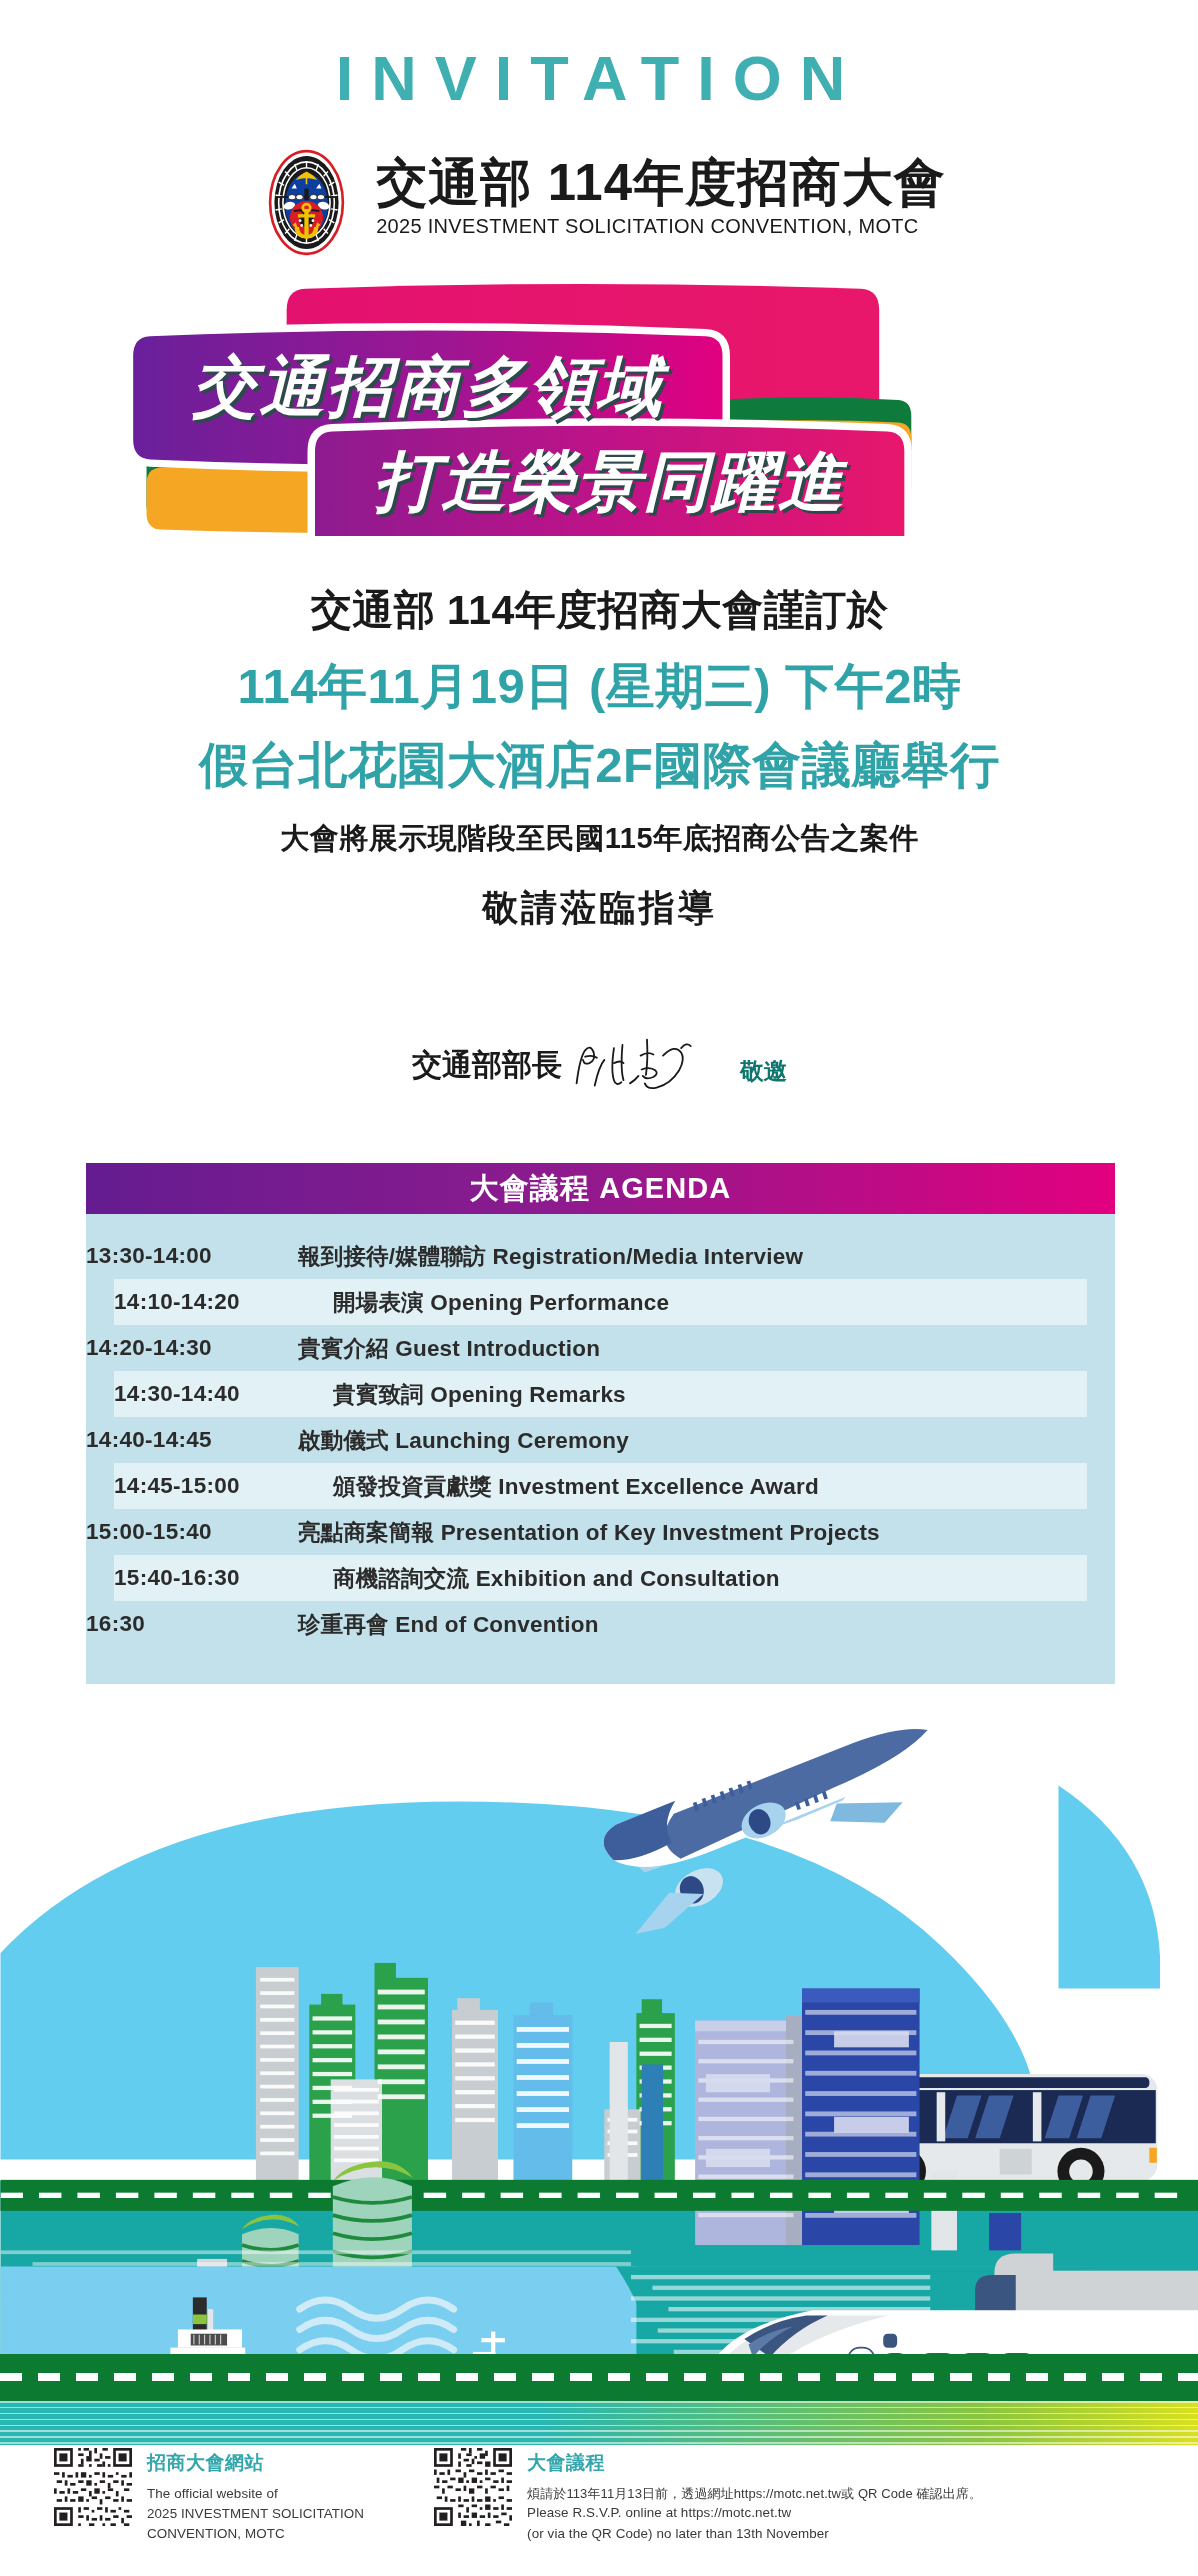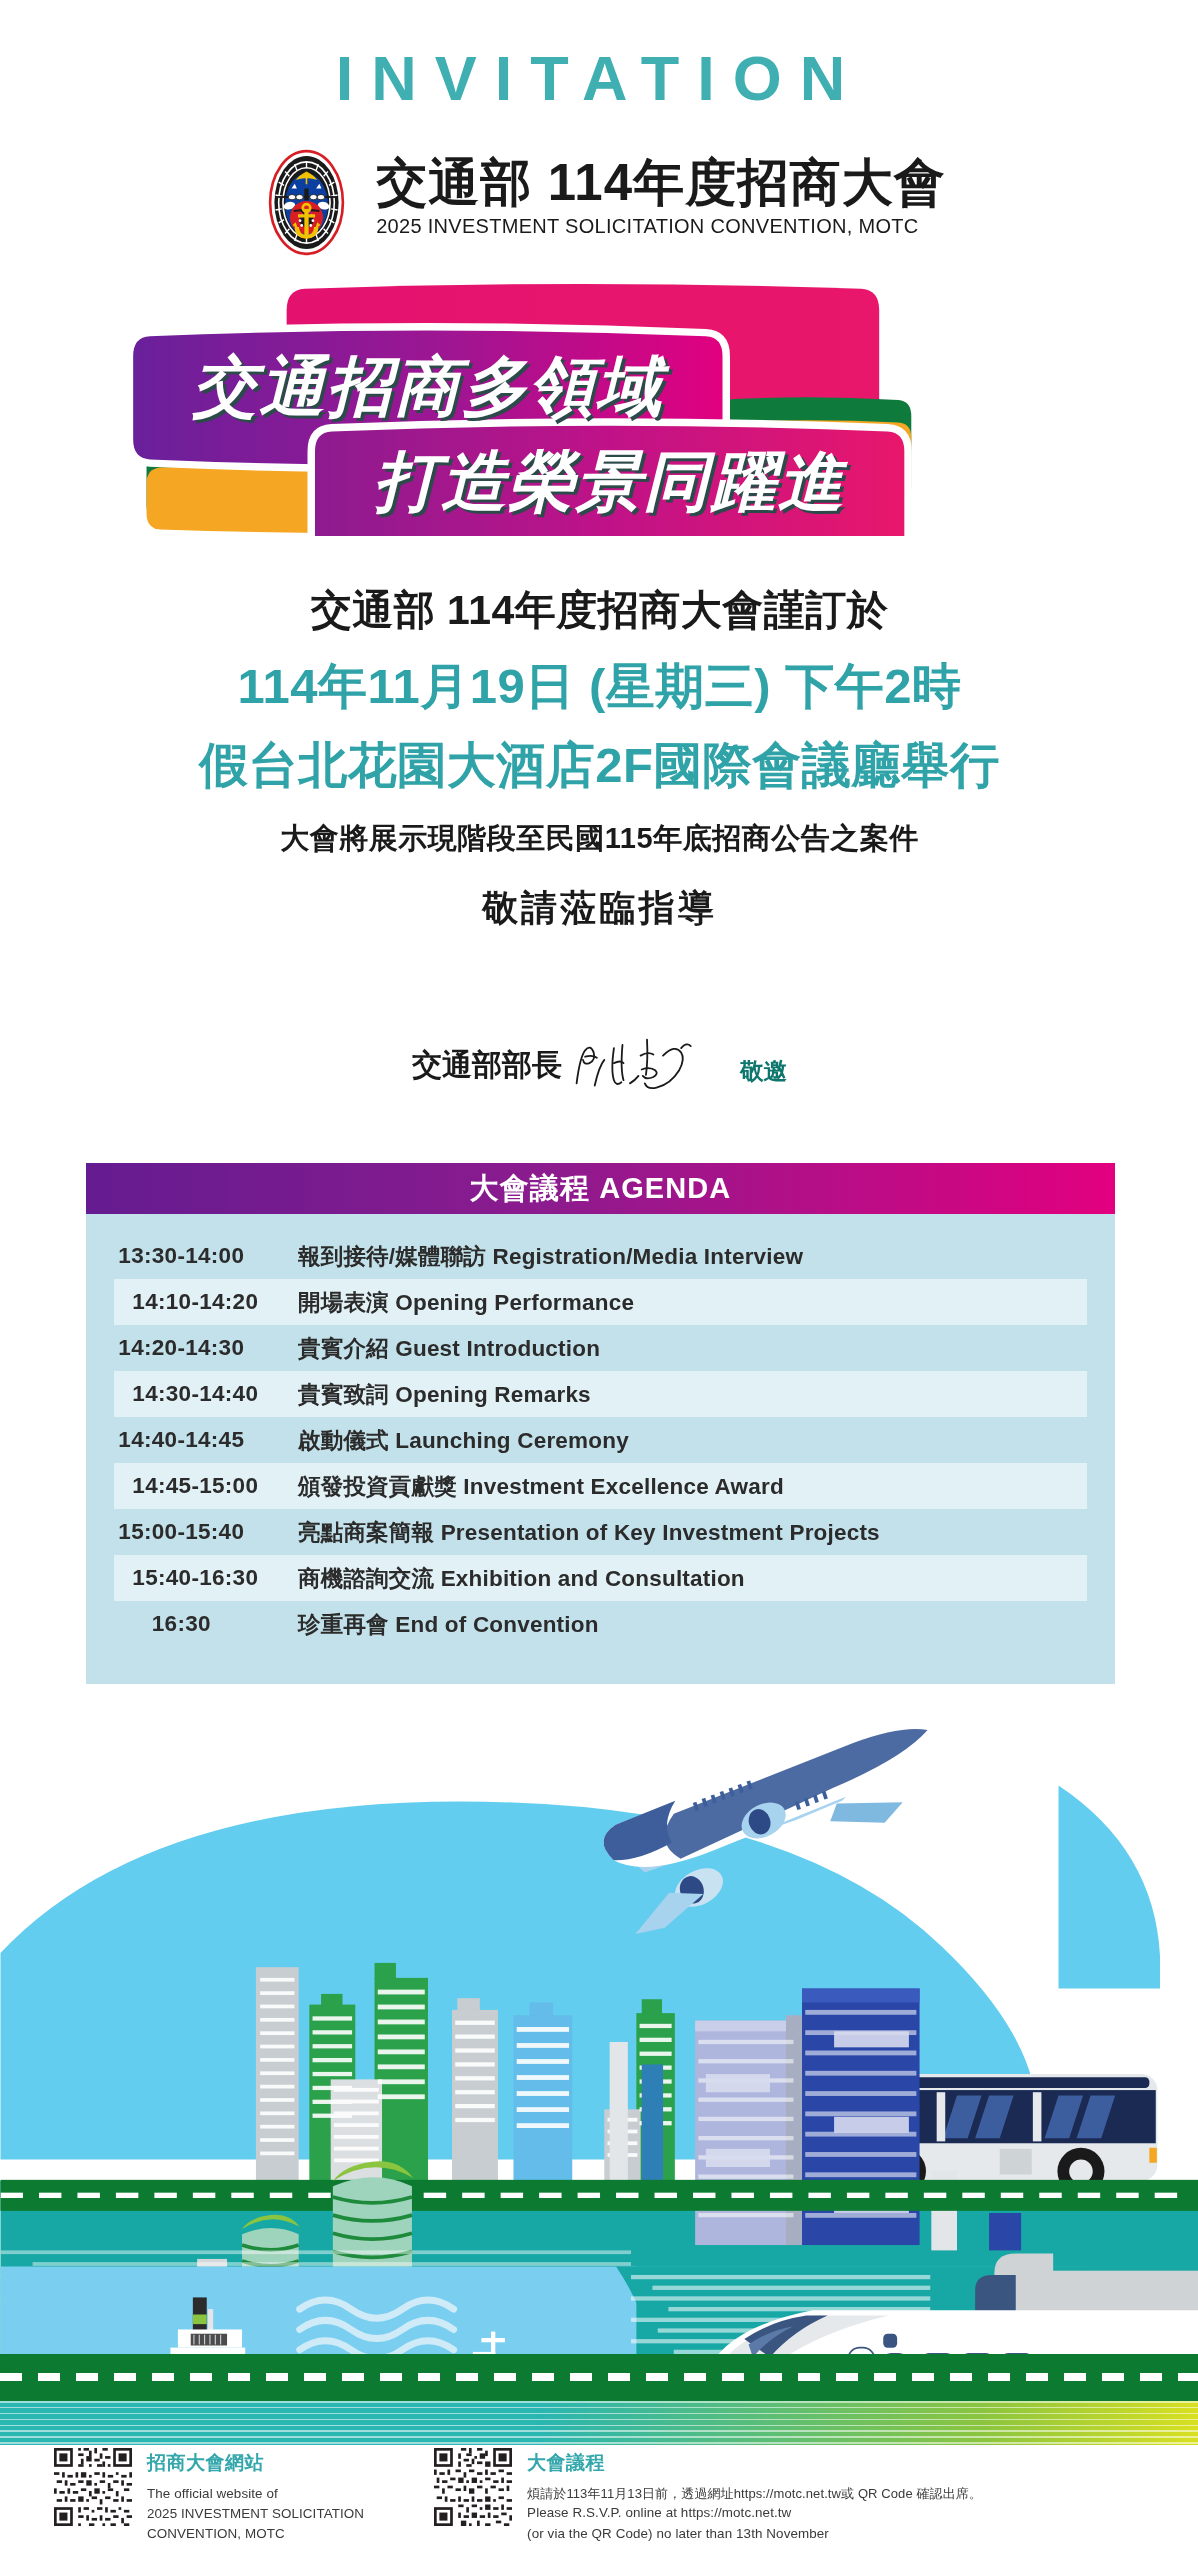--- a/index.html
+++ b/index.html
@@ -56,23 +56,23 @@
   .agenda{ position:absolute; top:1163px; left:86px; width:1029px; }
   .agenda-head{
     height:51px; display:flex; align-items:center; justify-content:center;
     background:linear-gradient(90deg,#641C90 0%,#8C1B8E 45%,#E2007F 100%);
   }
   .agenda-head-text{
     color:#fff; font-size:29px; font-weight:700; letter-spacing:1.1px;
   }
   .agenda-body{ background:#C3E1EA; padding:19px 0 37px 0; }
   .arow{ display:flex; align-items:center; height:46px; }
-  .arow.alt{ background:#E2F1F6; margin:0 28px; }
+  .arow.alt{ background:#E2F1F6; margin:0 28px;gap:35px; }
   .atime{
-    width:212px; text-align:center; padding-right:21.4px;
+    width:212px; text-align:left; padding-right:21.4px;
     font-size:22.5px; font-weight:600; color:#2b2b2b; letter-spacing:0.3px;
   }
   .arow.alt .atime{ width:184px; }
   .adesc{ font-size:22.5px; font-weight:600; color:#2b2b2b; letter-spacing:0.2px; }
 
   
   .scene{ position:absolute; top:1700px; left:0; width:1199px; height:700px; }
   .scene svg{ display:block; }
 
   

